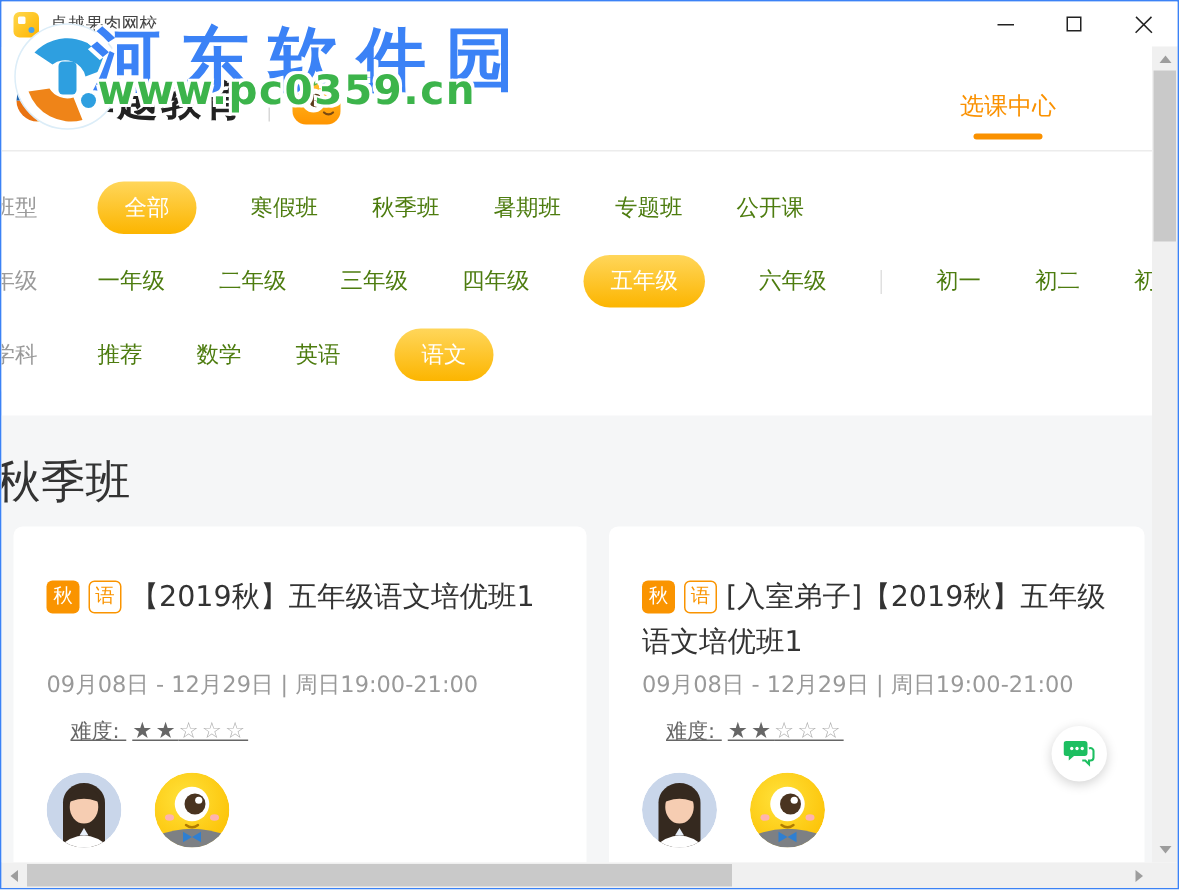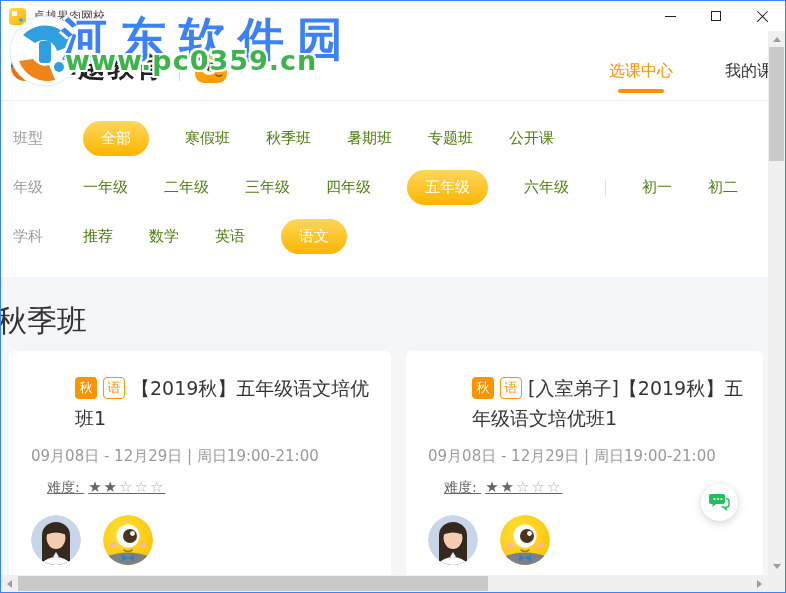--- a/index.html
+++ b/index.html
@@ -31,46 +31,46 @@
   .main { position:absolute; top:30px; left:0; right:17px; bottom:17px;
           background:#fff; overflow:hidden; }
 
   
   .site-header { position:relative; height:70px; background:#fff; border-bottom:1px solid #ececec; }
   .brand-row { position:absolute; left:8px; top:18px; display:flex; align-items:center; }
   .brand-text { font-size:27px; font-weight:700; color:#222; letter-spacing:2px; white-space:nowrap; }
   .brand-divider { width:1px; height:28px; background:#d8d8d8; margin:0 14px; }
   .guorou-icon { margin-right:8px; }
   .header-nav { position:absolute; left:608px; top:30px; display:flex; gap:52px; white-space:nowrap; }
-  .nav-item { position:relative; font-size:16px; color:#333; cursor:pointer; }
+  .nav-item { position:relative; font-size:16px; color:#333; cursor:pointer;margin-left:31px; }
   .nav-item.active { color:#fa9100; }
   .nav-item.active::after { content:""; position:absolute; left:50%; transform:translateX(-50%);
             bottom:-11px; width:46px; height:4px; border-radius:2px; background:#fa9100; }
 
   
-  .filters { padding-top:13px; background:#fff;padding-left:18px; }
+  .filters { padding-top:13px; background:#fff; }
   .filter-row { position:relative; height:49px; display:flex; align-items:center; }
   .filter-label { position:absolute; left:-6px; font-size:15px; color:#9a9a9a; white-space:nowrap; }
   .filter-options { margin-left:64px; display:flex; align-items:center; gap:36px; white-space:nowrap; }
   .pill { font-size:15px; color:#4d7c0f; height:35px; display:flex; align-items:center;
           border-radius:18px; cursor:pointer; }
   .pill.selected { background:linear-gradient(180deg,#ffd65a,#fcb500); color:#fff; padding:0 18px; }
   .opt-divider { width:1px; height:16px; background:#e0e0e0; }
 
   
   .section { background:#f5f6f7; margin-top:16px; padding:24px 0 0 0; min-height:330px; position:relative; }
   .section-header { position:relative; height:44px; }
   .section-title { position:absolute; left:-4px; top:0; font-size:30px; color:#333; white-space:nowrap; }
   .section-subtitle { position:absolute; left:96px; bottom:7px; font-size:15px; color:#b3b3b3; white-space:nowrap; }
   .cards { display:flex; gap:15px; margin-top:6px; padding-left:8px; }
   .card { position:relative; background:#fff; border-radius:6px; height:260px; flex:0 0 auto; }
   .card1 { width:382px; }
   .card2 { width:357px; }
-  .card-title { position:absolute; top:22px; left:22px; right:18px; font-size:19px;
-                line-height:30px; color:#333;margin-left:44px; }
+  .card-title { position:absolute; top:32px; left:22px; right:18px; font-size:19px;
+                line-height:30px; color:#333; }
   .badge { display:inline-block; width:22px; height:22px; line-height:22px; text-align:center;
            border-radius:4px; font-size:13px; margin-right:6px; vertical-align:3px; }
   .badge.filled { background:#fa9400; color:#fff; }
   .badge.outline { border:1px solid #fa9400; color:#fa9400; background:#fff; line-height:20px; }
   .card-schedule { position:absolute; top:96px; left:22px; font-size:15px; color:#999; white-space:nowrap; }
   .card-difficulty { position:absolute; top:127px; left:38px; font-size:14px; color:#666;text-decoration:underline; }
   .stars { font-size:15px; letter-spacing:2px; margin-left:4px; }
   .star-filled { color:#666; }
   .star-empty { color:#b0b0b0; }
   .card-avatars { position:absolute; top:164px; left:22px; display:flex; gap:22px; }

